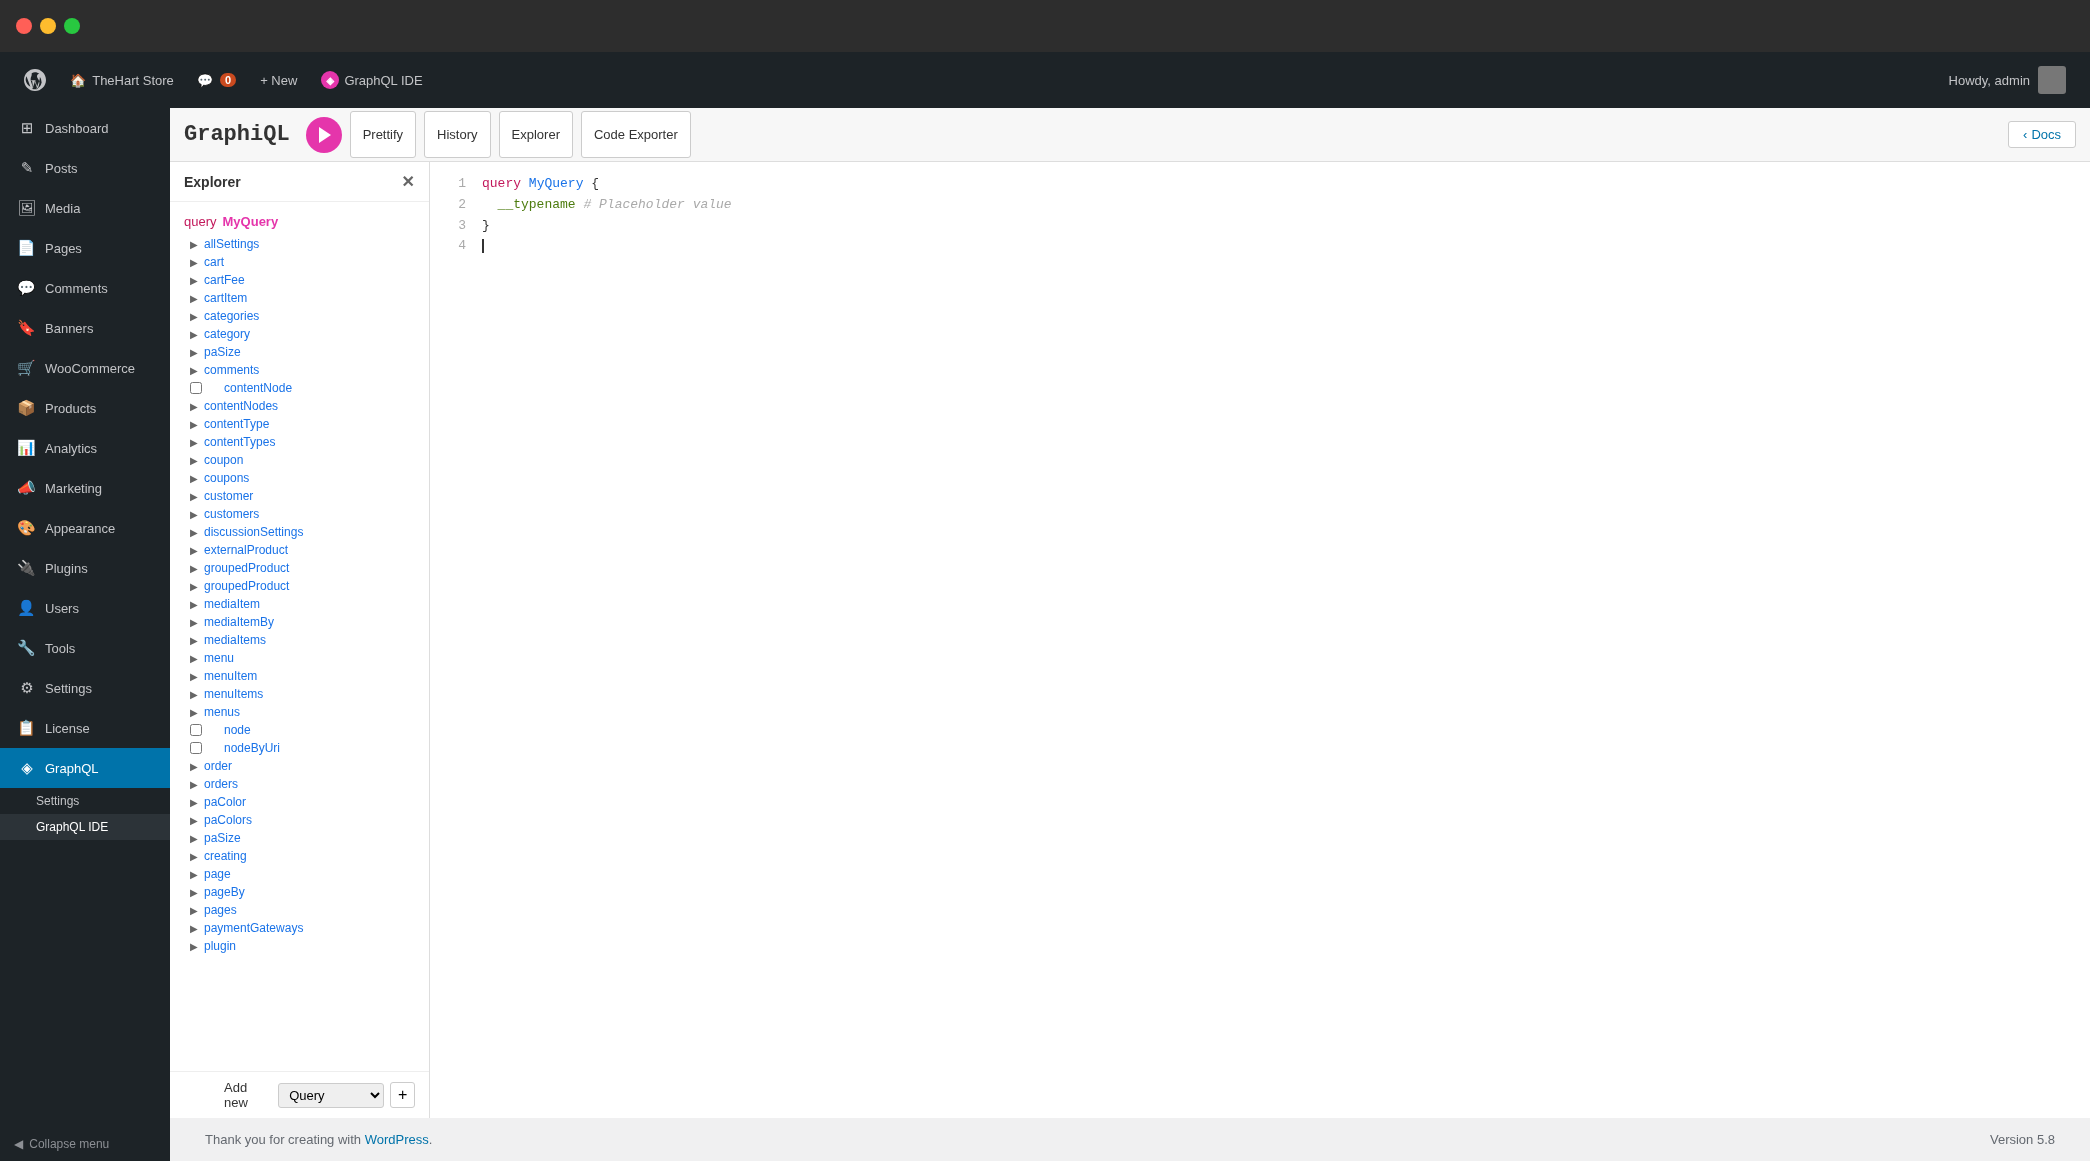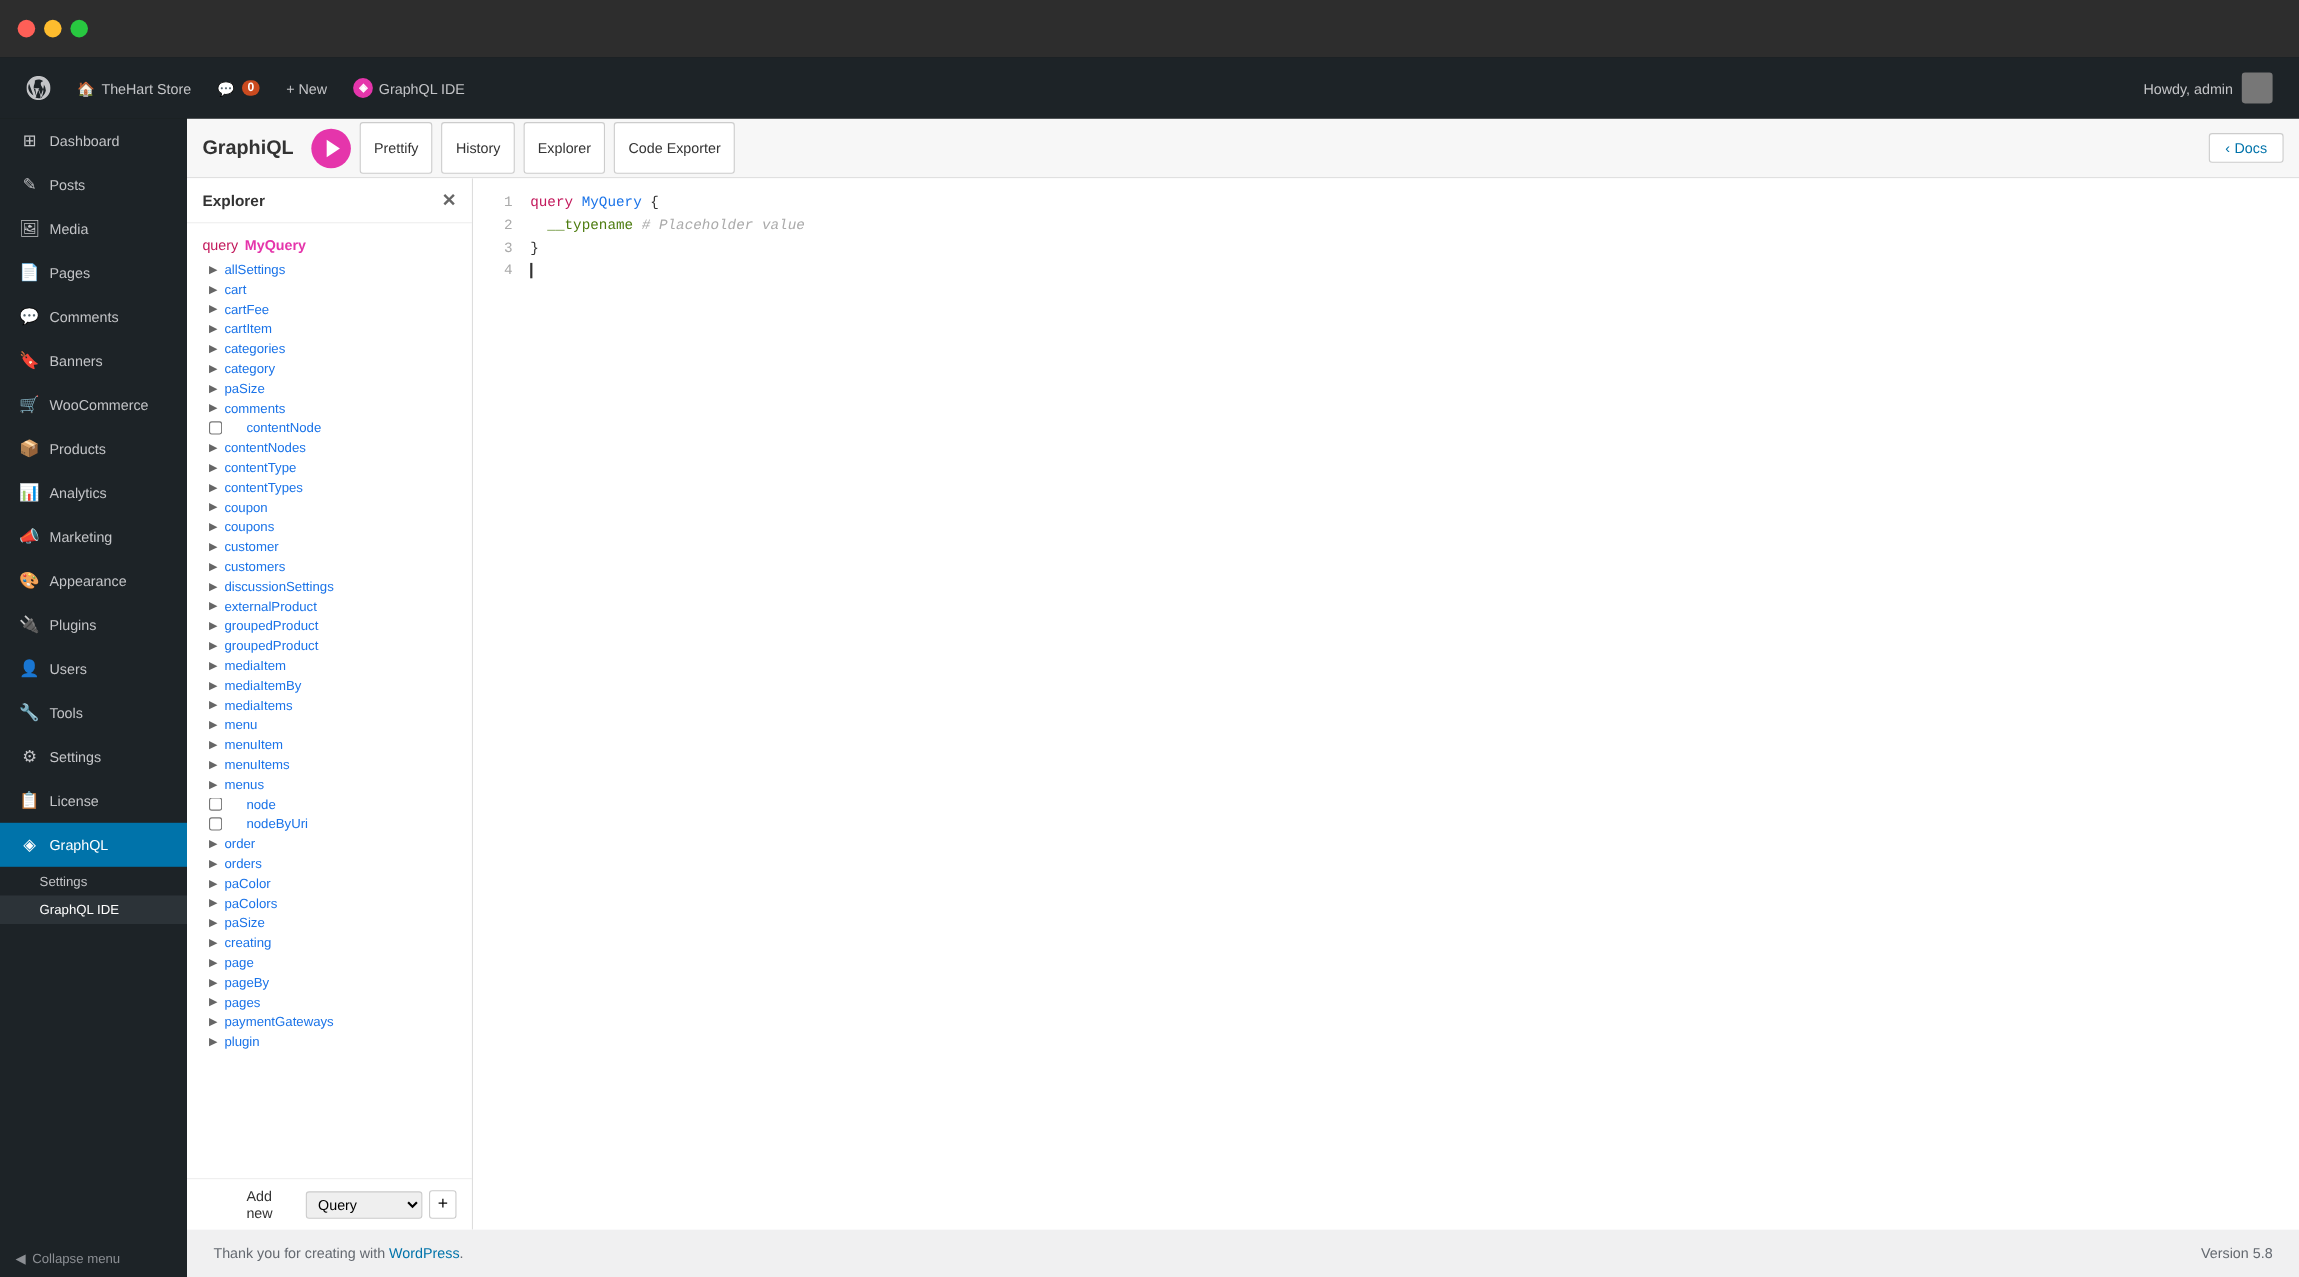--- a/index.html
+++ b/index.html
@@ -187,24 +187,25 @@
       background: #f7f7f7;
       border-bottom: 1px solid #ddd;
       display: flex;
       align-items: center;
       padding: 0 14px;
       height: 54px;
       gap: 8px;
       flex-shrink: 0;
     }
     .graphiql-title {
-      font-size: 18px;
+      font-size: 22px;
       font-weight: 600;
       color: #333;
       margin-right: 8px;
+      font-family: Liberation Mono, monospace;
     }
     .run-btn {
       width: 36px;
       height: 36px;
       background: #e535ab;
       border-radius: 50%;
       display: flex;
       align-items: center;
       justify-content: center;
       cursor: pointer;
@@ -386,21 +387,21 @@
       color: #666;
       text-transform: uppercase;
       letter-spacing: 0.5px;
       background: #f9f9f9;
       cursor: pointer;
     }
 
     
     .wp-footer {
       background: #f0f0f1;
-      padding: 14px 24px;
+      padding: 14px 35px;
       display: flex;
       justify-content: space-between;
       align-items: center;
       font-size: 13px;
       color: #646970;
       flex-shrink: 0;
     }
     .wp-footer a { color: #0073aa; text-decoration: none; }
   </style>
 </head>

